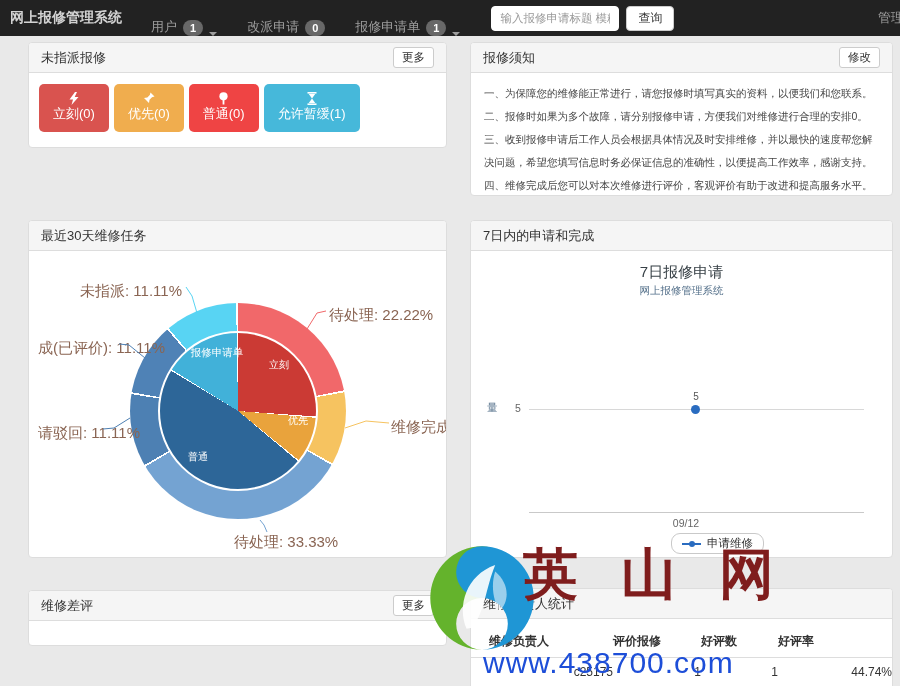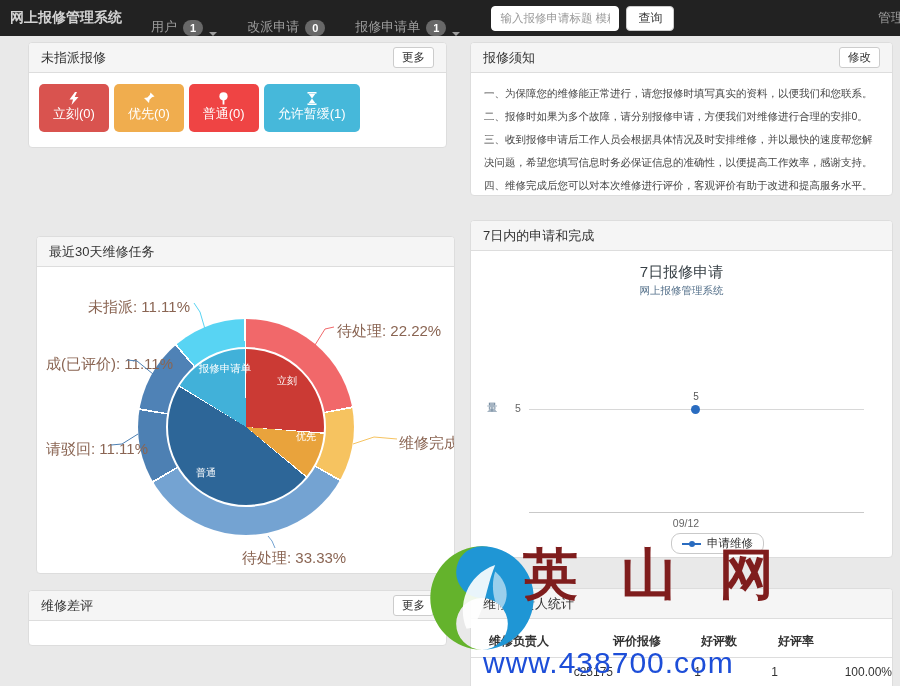--- a/index.html
+++ b/index.html
@@ -176,21 +176,21 @@
       <button class="btn-sm">修改</button>
     </div>
     <div class="notice">
       <p>一、为保障您的维修能正常进行，请您报修时填写真实的资料，以便我们和您联系。</p>
       <p>二、报修时如果为多个故障，请分别报修申请，方便我们对维修进行合理的安排0。</p>
       <p>三、收到报修申请后工作人员会根据具体情况及时安排维修，并以最快的速度帮您解决问题，希望您填写信息时务必保证信息的准确性，以便提高工作效率，感谢支持。</p>
       <p>四、维修完成后您可以对本次维修进行评价，客观评价有助于改进和提高服务水平。</p>
     </div>
   </div>
 
-  <div class="panel" style="left:36px; top:220px; width:419px; height:338px;margin-top:16px;">
+  <div class="panel" style="left:28px; top:220px; width:419px; height:338px;">
     <div class="panel-hd">
       <span>最近30天维修任务</span>
     </div>
 
     <div class="pie-outer" style="background: conic-gradient(rgb(241, 104, 106) 0deg, rgb(241, 104, 106) 79deg, rgb(255, 255, 255) 79deg, rgb(255, 255, 255) 80deg, rgb(246, 195, 96) 80deg, rgb(246, 195, 96) 119deg, rgb(255, 255, 255) 119deg, rgb(255, 255, 255) 120deg, rgb(116, 163, 210) 120deg, rgb(116, 163, 210) 239deg, rgb(255, 255, 255) 239deg, rgb(255, 255, 255) 240deg, rgb(77, 128, 179) 240deg, rgb(77, 128, 179) 279deg, rgb(255, 255, 255) 279deg, rgb(255, 255, 255) 280deg, rgb(79, 130, 182) 280deg, rgb(79, 130, 182) 319deg, rgb(255, 255, 255) 319deg, rgb(255, 255, 255) 320deg, rgb(88, 212, 243) 320deg, rgb(88, 212, 243) 359deg, rgb(255, 255, 255) 359deg, rgb(255, 255, 255) 360deg);"></div>
     <div class="pie-inner" style="background: conic-gradient(rgb(203, 58, 52) 0deg, rgb(203, 58, 52) 94deg, rgb(255, 255, 255) 94deg, rgb(255, 255, 255) 95deg, rgb(233, 163, 60) 95deg, rgb(233, 163, 60) 129deg, rgb(255, 255, 255) 129deg, rgb(255, 255, 255) 130deg, rgb(45, 102, 152) 130deg, rgb(45, 102, 152) 301deg, rgb(255, 255, 255) 301deg, rgb(255, 255, 255) 302deg, rgb(65, 177, 217) 302deg, rgb(65, 177, 217) 359deg, rgb(255, 255, 255) 359deg, rgb(255, 255, 255) 360deg);"></div>
 
     <span class="pie-label-in" style="left:250px; top:144px;">立刻</span>
     <span class="pie-label-in" style="left:269px; top:200px;">优先</span>
     <span class="pie-label-in" style="left:169px; top:236px;">普通</span>
@@ -255,21 +255,21 @@
           <th class="col2">评价报修</th>
           <th class="col3">好评数</th>
           <th>好评率</th>
         </tr>
       </thead>
       <tbody>
         <tr>
           <td class="col1">c25175</td>
           <td class="col2">1</td>
           <td class="col3">1</td>
-          <td>100.00%</td>
+          <td>44.74%</td>
         </tr>
       </tbody>
     </table>
   </div>
 
   <div class="watermark">
     <svg class="wm-logo" viewBox="0 0 100 100">
       <path d="M50 3 a47 47 0 1 0 0 94 a23.5 23.5 0 0 1 0 -47 a23.5 23.5 0 0 0 0 -47 Z" fill="#64b32c"></path>
       <path d="M50 3 a47 47 0 1 1 0 94 a23.5 23.5 0 0 0 0 -47 a23.5 23.5 0 0 1 0 -47 Z" fill="#1f96d5"></path>
       <path d="M36 78 C27 57 36 29 62 20 C53 42 53 62 41 77 Z" fill="#ffffff" opacity="0.9"></path>

